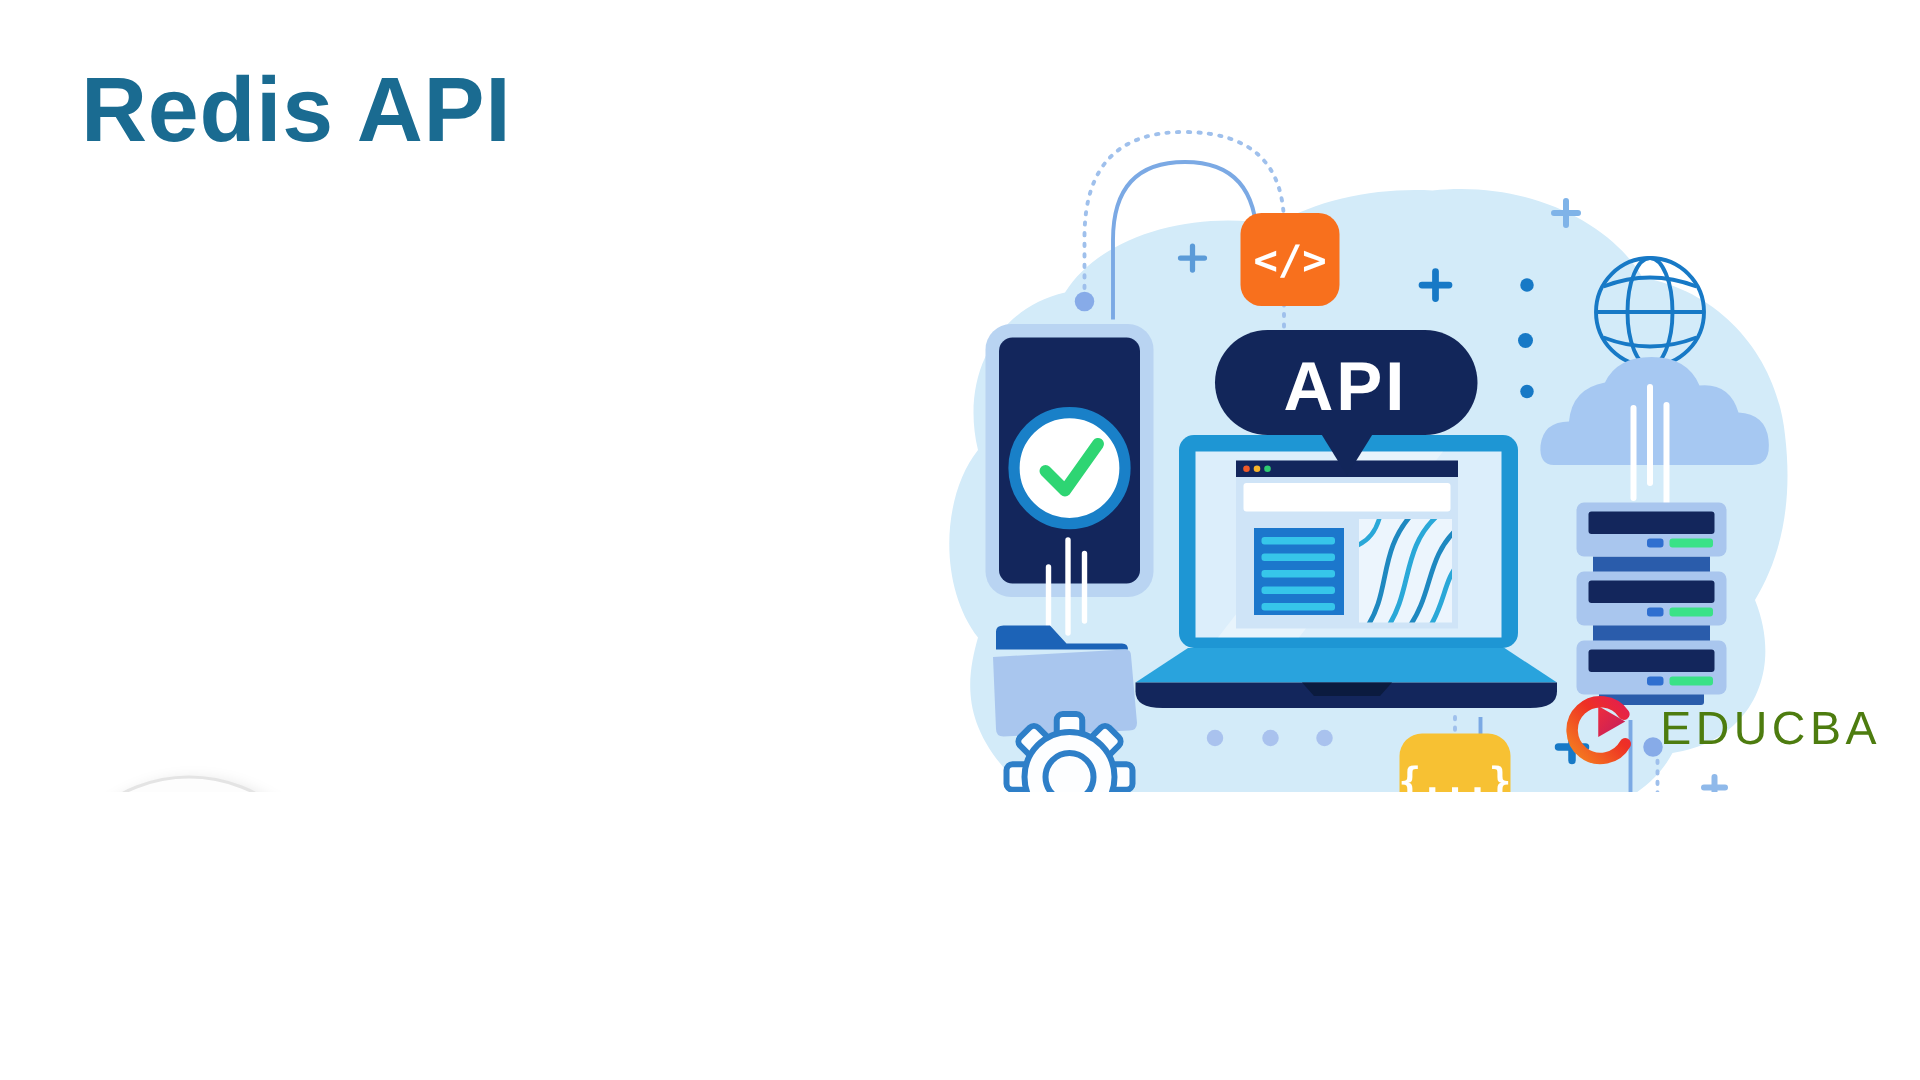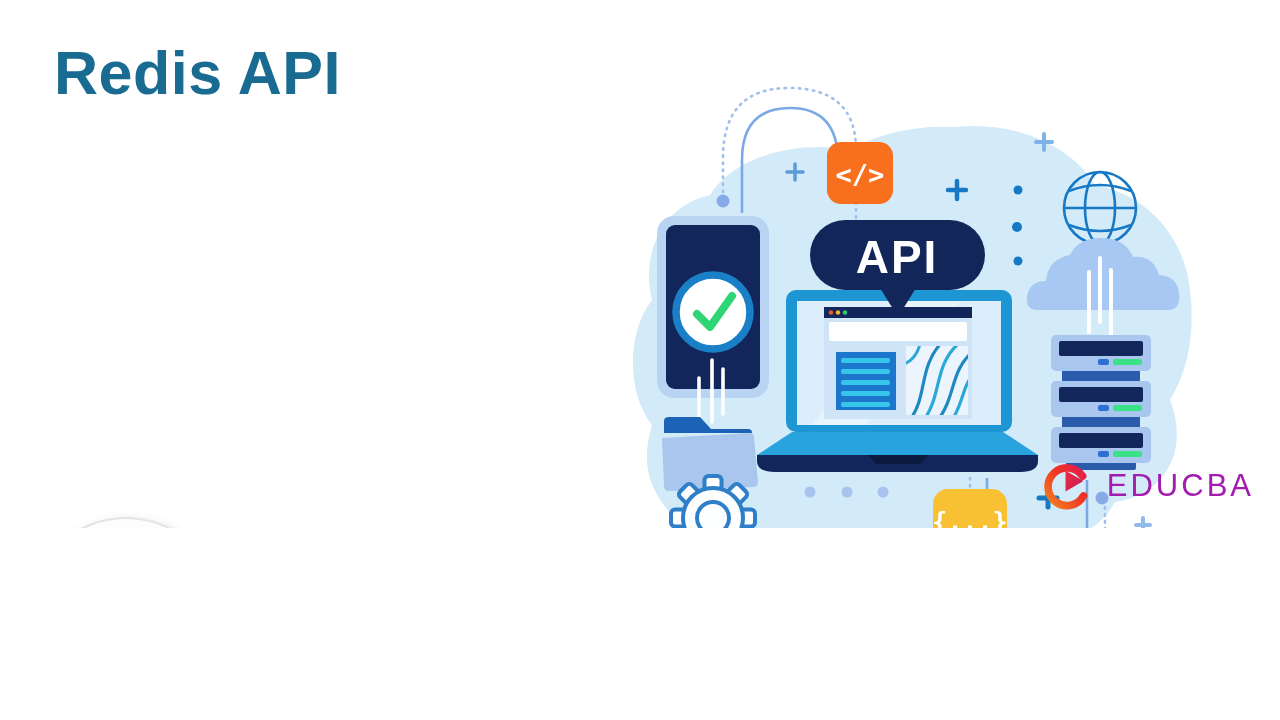--- a/index.html
+++ b/index.html
@@ -5,21 +5,21 @@
   html,body{margin:0;padding:0;background:#ffffff;}
   .canvas{position:relative;width:1280px;height:528px;background:#ffffff;overflow:hidden;
           font-family:"Liberation Sans", sans-serif;}
   .page-title{position:absolute;left:54px;top:38px;font-size:61px;font-weight:bold;
               letter-spacing:.5px;margin:0;}
   .hero{position:absolute;left:600px;top:60px;width:620px;height:580px;}
   .redis-badge{position:absolute;left:30px;top:517px;width:188px;height:188px;border-radius:50%;
                background:#fdfdfd;border:2px solid #e4e4e4;box-shadow:3px 5px 12px rgba(0,0,0,.18);
                display:flex;align-items:center;justify-content:center;}
   .educba{position:absolute;right:26px;bottom:14px;display:flex;align-items:center;gap:10px;}
-  .educba-text{font-size:31px;color:#a21caf;letter-spacing:3px;font-weight:500;}
+  .educba-text{font-size:31px;color:#4d7c0f;letter-spacing:3px;font-weight:500;}
 </style>
 </head>
 <body>
 
 <div class="canvas">
 
   <h1 class="page-title" style="color:#1a6b91">Redis API</h1>
 
   <svg class="hero" viewBox="600 60 620 580" xmlns="http://www.w3.org/2000/svg">
     <defs>

